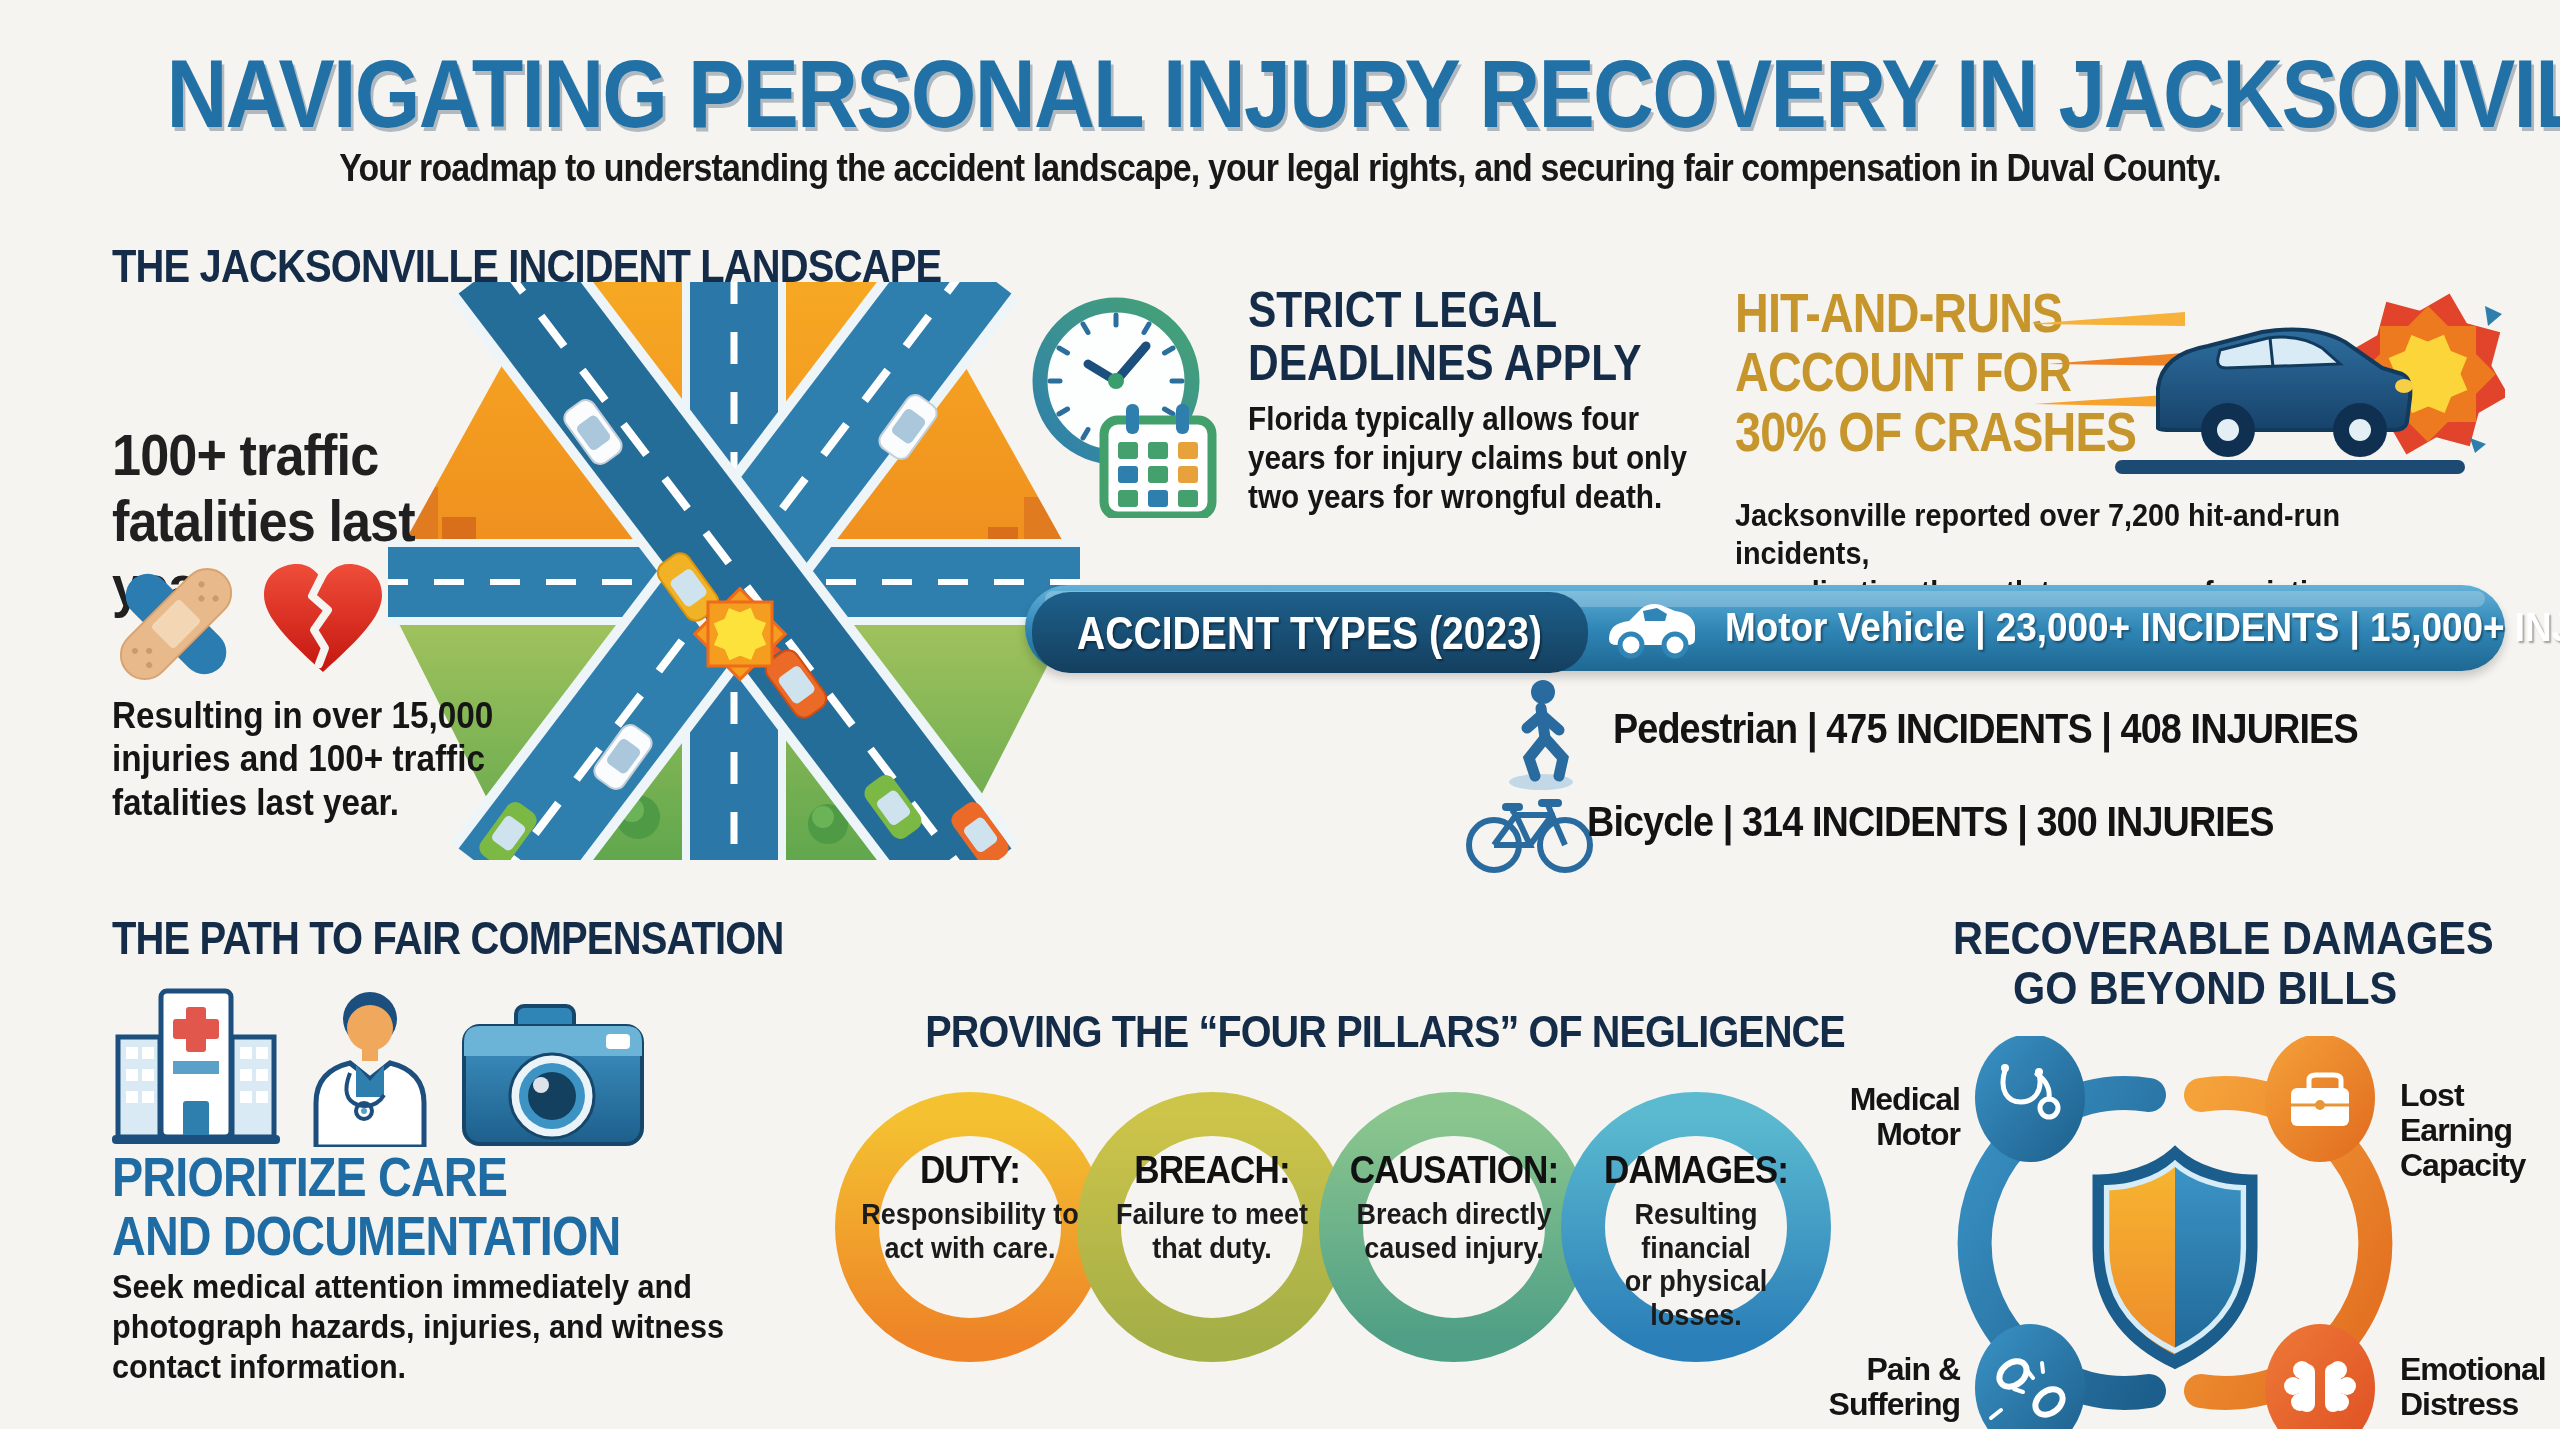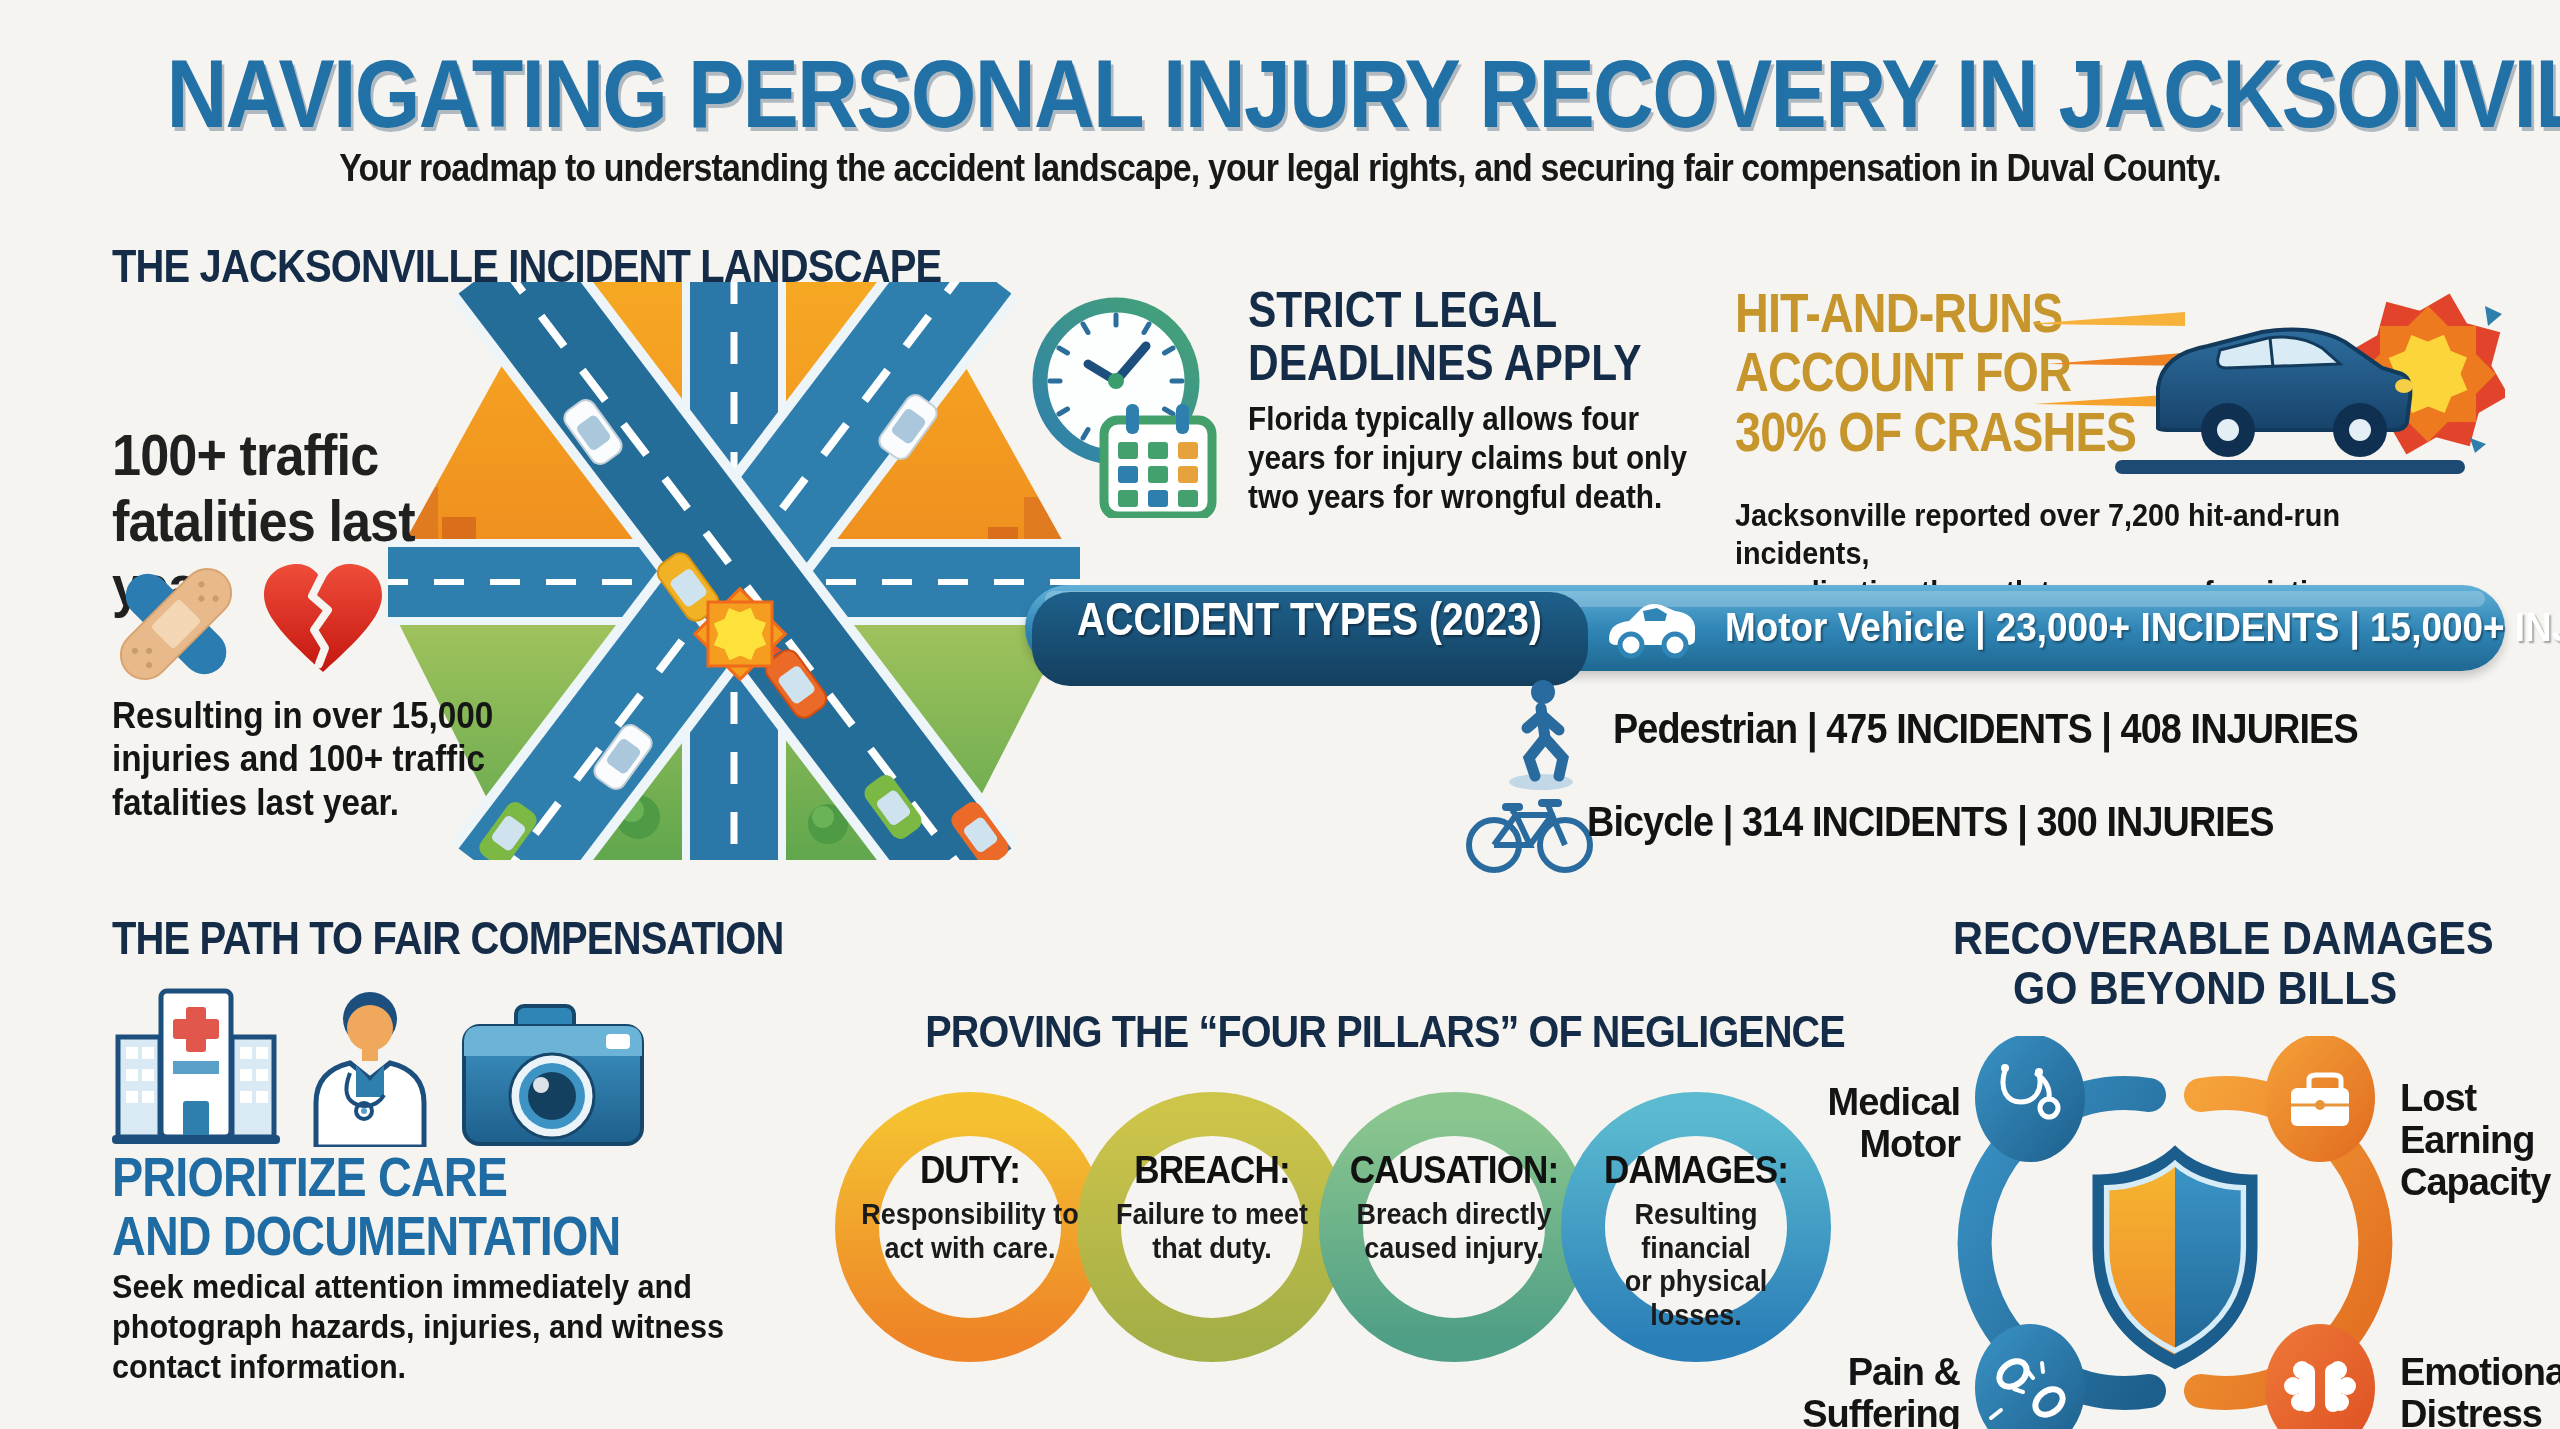--- a/index.html
+++ b/index.html
@@ -15,35 +15,35 @@
   .sec-head{font-size:47px;color:#152c49;letter-spacing:-1px;white-space:nowrap;}
   .stat-big{left:112px;top:422px;width:470px;font-size:58px;color:#202020;line-height:1.13;letter-spacing:-1px;}
   .stat-small{left:112px;top:694px;width:520px;font-size:37px;color:#151515;line-height:1.17;}
   .dl-head{left:1248px;top:284px;font-size:50px;color:#152c49;line-height:1.06;}
   .dl-body{left:1248px;top:400px;font-size:33px;color:#151515;line-height:1.18;}
   .hr-head{left:1735px;top:284px;font-size:55px;color:#c6952c;line-height:1.08;letter-spacing:-1px;}
   .hr-body{left:1735px;top:496px;font-size:32px;color:#151515;line-height:1.2;}
   .bar{left:1025px;top:585px;width:1480px;height:86px;border-radius:44px;
        background:linear-gradient(#63b1d8,#2f85b5 52%,#1f6892);box-shadow:0 6px 10px rgba(0,0,0,.18);}
   .bar-gloss{left:20px;top:6px;right:20px;height:16px;border-radius:10px;background:rgba(255,255,255,.22);}
-  .bar-label{left:7px;top:7px;width:556px;height:94px;border-radius:38px;
-             background:linear-gradient(#1e608b,#143f5f);display:flex;justify-content:center;}
+  .bar-label{left:7px;top:7px;width:556px;height:81px;border-radius:38px;
+             background:linear-gradient(#1e608b,#143f5f);display:flex;align-items:center;justify-content:center;}
   .bar-label span{font-size:46px;color:#fff;transform:scaleX(.85);white-space:nowrap;text-shadow:2px 2px 2px rgba(0,0,0,.4);}
   .bar-row{color:#fff;font-size:41px;white-space:nowrap;text-shadow:2px 2px 2px rgba(0,0,0,.35);}
   .list-row{color:#131313;font-size:42px;white-space:nowrap;letter-spacing:-1px;}
   .comp-sub{left:112px;top:1148px;font-size:55px;color:#1e6ca3;line-height:1.07;letter-spacing:-1px;}
   .comp-body{left:112px;top:1266px;font-size:34px;color:#151515;line-height:1.18;}
   .pillar-head{left:870px;width:920px;top:1006px;text-align:center;font-size:45px;color:#152c49;
                transform:scaleX(.88);transform-origin:50% 0;white-space:nowrap;letter-spacing:-1px;}
   .pillar-txt{width:250px;text-align:center;transform:scaleX(.9);transform-origin:50% 0;}
   .pillar-txt .t{font-size:39px;color:#111;margin-bottom:5px;letter-spacing:-1px;}
   .pillar-txt .d{font-size:30px;color:#1b1b1b;line-height:1.12;}
   .dmg-head{left:1925px;width:560px;top:914px;text-align:center;font-size:46px;color:#152c49;line-height:1.08;
             transform:scaleX(.9);transform-origin:50% 0;white-space:nowrap;}
-  .dmg-label{font-size:38px;color:#141414;line-height:1.1;letter-spacing:-1px;}
+  .dmg-label{font-size:32px;color:#141414;line-height:1.1;letter-spacing:-1px;}
 </style>
 </head>
 <body>
 
 <div class="page">
 
   <div class="abs title cxc">NAVIGATING PERSONAL INJURY RECOVERY IN JACKSONVILLE</div>
   <div class="abs subtitle cxc">Your roadmap to understanding the accident landscape, your legal rights, and securing fair compensation in Duval County.</div>
 
   <div class="abs sec-head cxl" style="left:112px;top:238px;">THE JACKSONVILLE INCIDENT LANDSCAPE</div>

